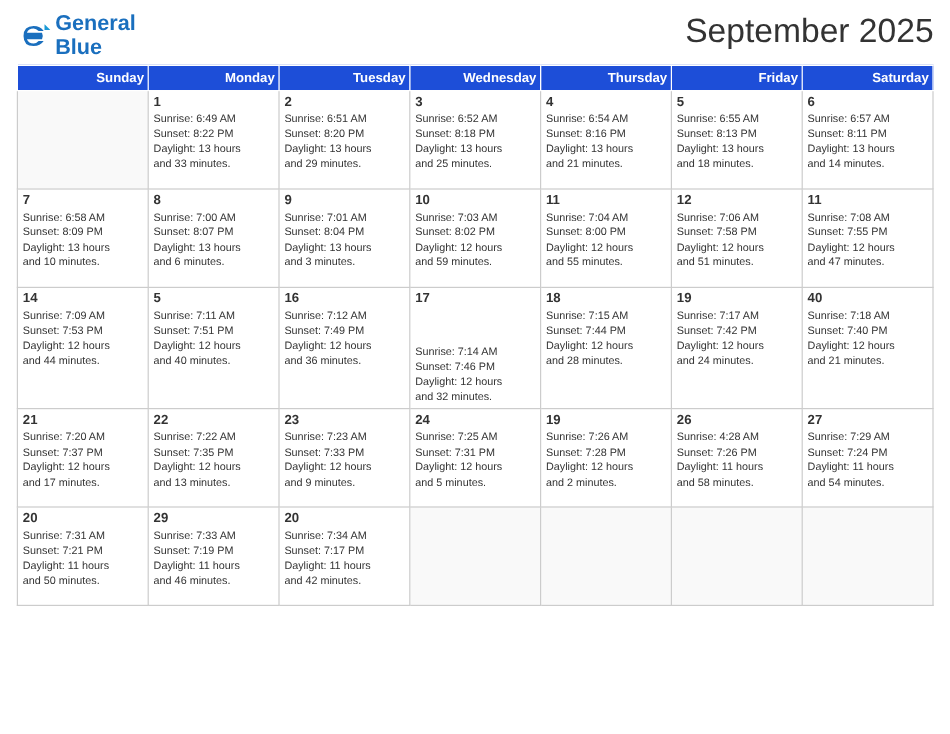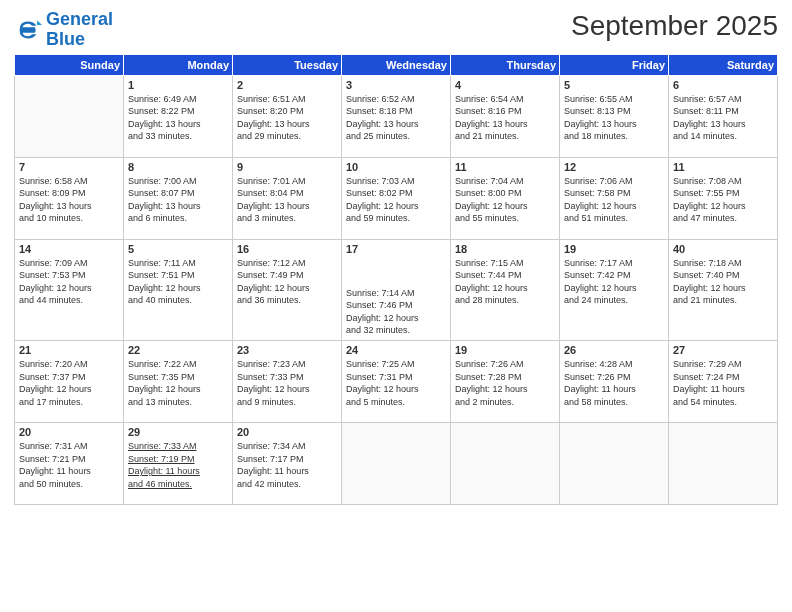--- a/index.html
+++ b/index.html
@@ -322,21 +322,21 @@
         <tr>
           <td>
             <span class="day-num">20</span>
             <div class="day-info" style="white-space: pre-line;">Sunrise: 7:31 AM
 Sunset: 7:21 PM
 Daylight: 11 hours
 and 50 minutes.</div>
           </td>
           <td>
             <span class="day-num">29</span>
-            <div class="day-info" style="white-space: pre-line; text-decoration: underline;">Sunrise: 7:33 AM
+            <div class="day-info" style="white-space: pre-line;">Sunrise: 7:33 AM
 Sunset: 7:19 PM
 Daylight: 11 hours
 and 46 minutes.</div>
           </td>
           <td>
             <span class="day-num">20</span>
             <div class="day-info" style="white-space: pre-line;">Sunrise: 7:34 AM
 Sunset: 7:17 PM
 Daylight: 11 hours
 and 42 minutes.</div>

